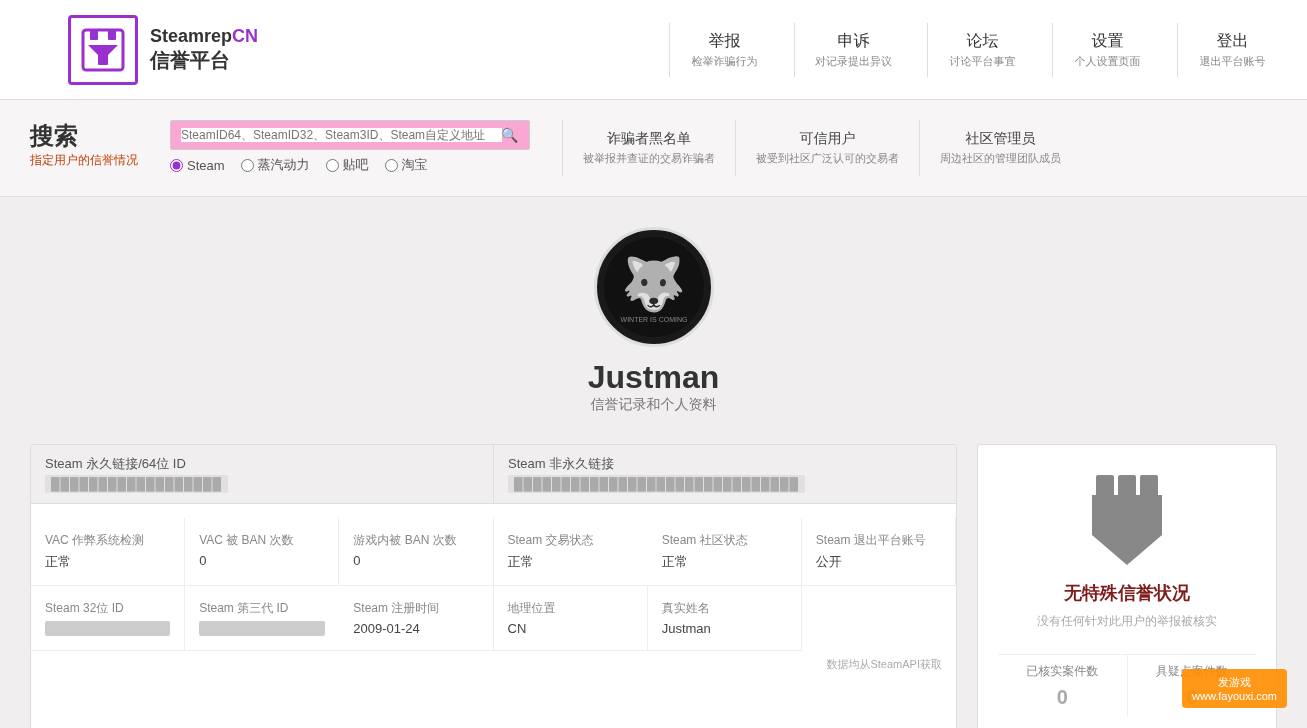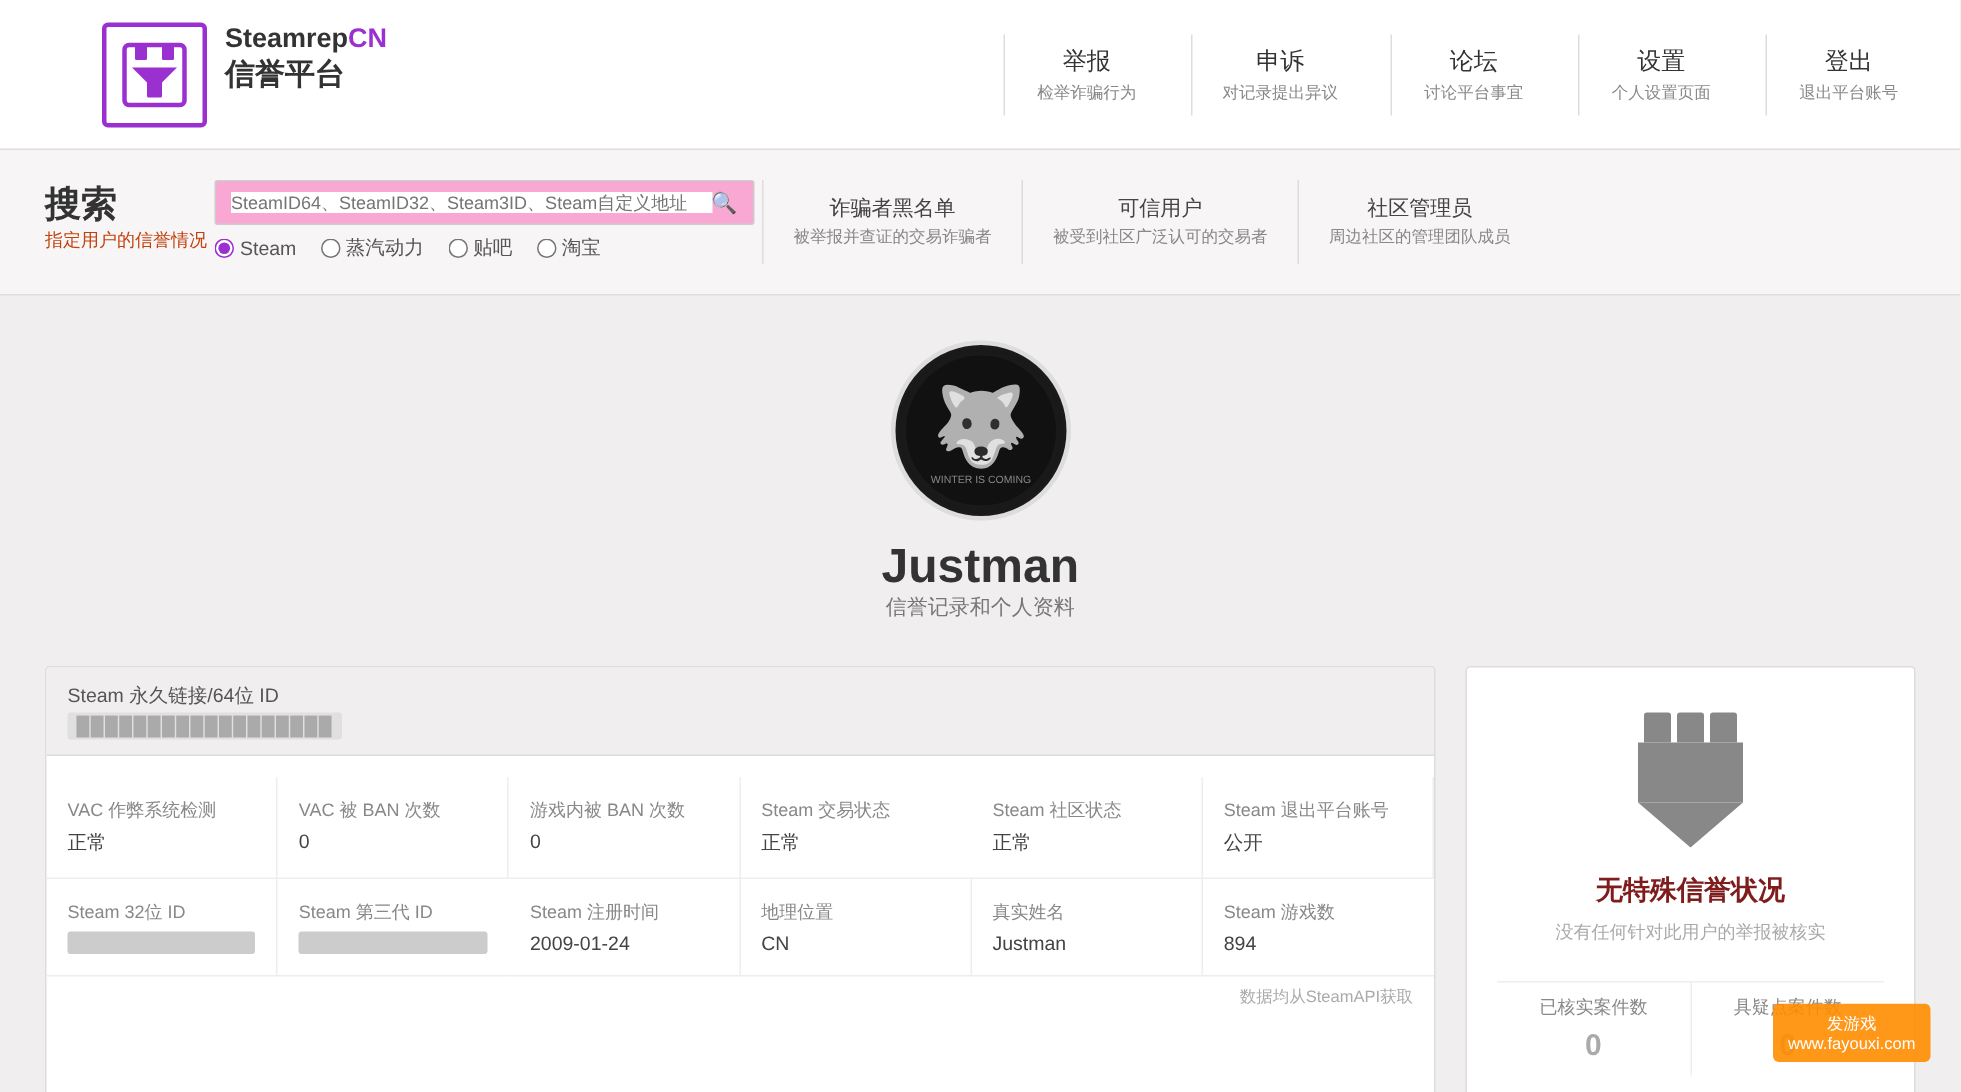--- a/index.html
+++ b/index.html
@@ -14,20 +14,21 @@
     .header {
       background: #fff;
       border-bottom: 1px solid #ddd;
       display: flex;
       align-items: center;
       padding: 0 20px;
       height: 100px;
     }
     .logo-area {
       display: flex;
+      align-items: center;
       gap: 12px;
       flex: 0 0 auto;
       padding-left: 48px;
     }
     .logo-icon {
       width: 70px;
       height: 70px;
       border: 3px solid #9b30d0;
       border-radius: 4px;
       display: flex;
@@ -77,21 +78,21 @@
       color: #888;
       margin-top: 2px;
     }
 
     
     .search-section {
       background: #f7f5f5;
       padding: 20px 30px;
       display: flex;
       align-items: flex-start;
-      gap: 5px;
+      gap: 32px;
       border-bottom: 1px solid #ddd;
     }
     .search-label-area {
       flex: 0 0 auto;
     }
     .search-label-main {
       font-size: 24px;
       font-weight: bold;
       color: #333;
     }
@@ -499,20 +500,24 @@
     </div>
   </div>
 
   <div class="panels-row">
     <div class="panel-main">
       <div class="panel-headers">
         <div class="panel-header-col">
           <div>Steam 永久链接/64位 ID</div>
           <div class="panel-id-value">██████████████████</div>
         </div>
+        <div class="panel-header-col">
+          <div>Steam 非永久链接</div>
+          <div class="panel-id-value">██████████████████████████████</div>
+        </div>
       </div>
       <div class="info-grid">
 
       <div class="info-cell">
             <div class="info-cell-label">VAC 作弊系统检测</div>
                       <div class="info-cell-value">正常</div>
           </div>
           <div class="info-cell">
             <div class="info-cell-label">VAC 被 BAN 次数</div>
                       <div class="info-cell-value">0</div>
@@ -545,24 +550,20 @@
             <div class="info-cell-label">Steam 注册时间</div>
                       <div class="info-cell-value">2009-01-24</div>
           </div>
           <div class="info-cell">
             <div class="info-cell-label">地理位置</div>
                       <div class="info-cell-value">CN</div>
           </div>
           <div class="info-cell">
             <div class="info-cell-label">真实姓名</div>
                       <div class="info-cell-value">Justman</div>
-          </div>
-          <div class="info-cell">
-            <div class="info-cell-label">Steam 游戏数</div>
-                      <div class="info-cell-value">894</div>
           </div>
         </div>
       <div class="data-source">数据均从SteamAPI获取</div>
     </div>
 
     <div class="panel-side">
       <div class="side-panel-inner">
         <div class="reputation-icon">
           <div class="castle-icon">
             <div class="castle-top">

